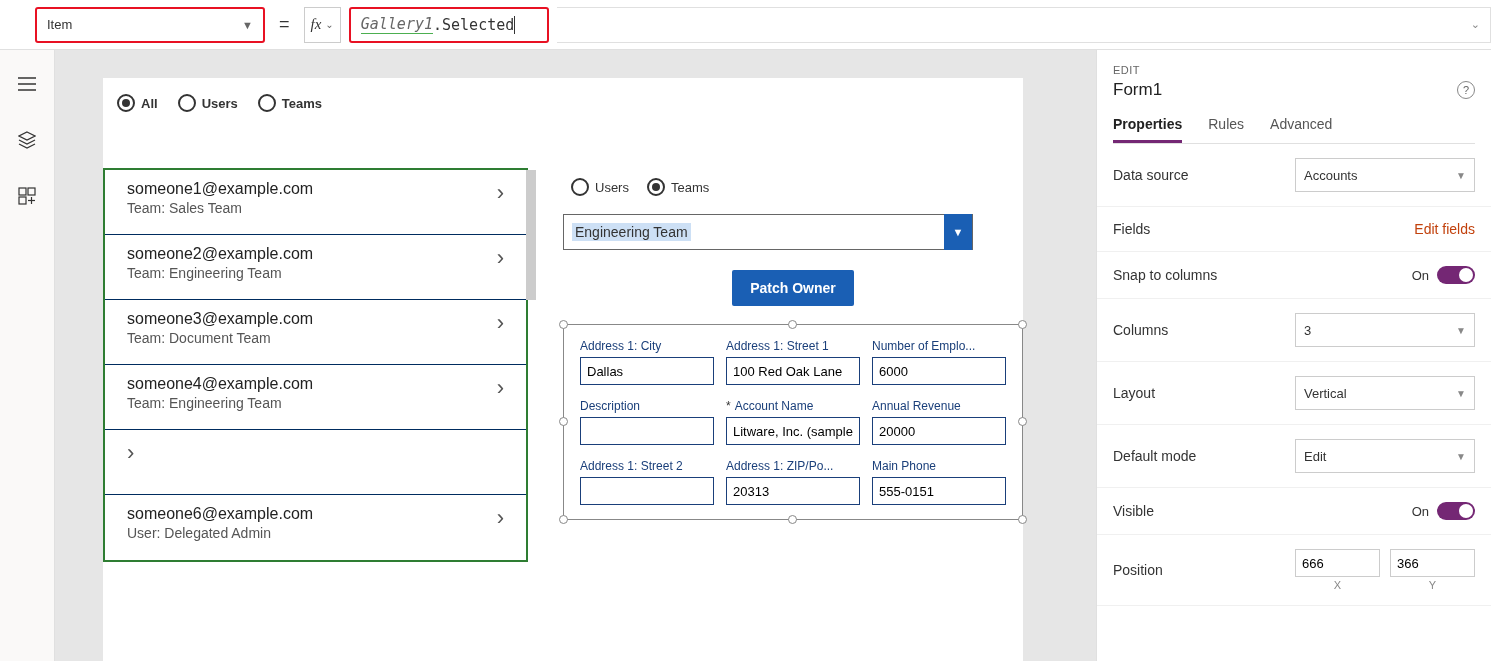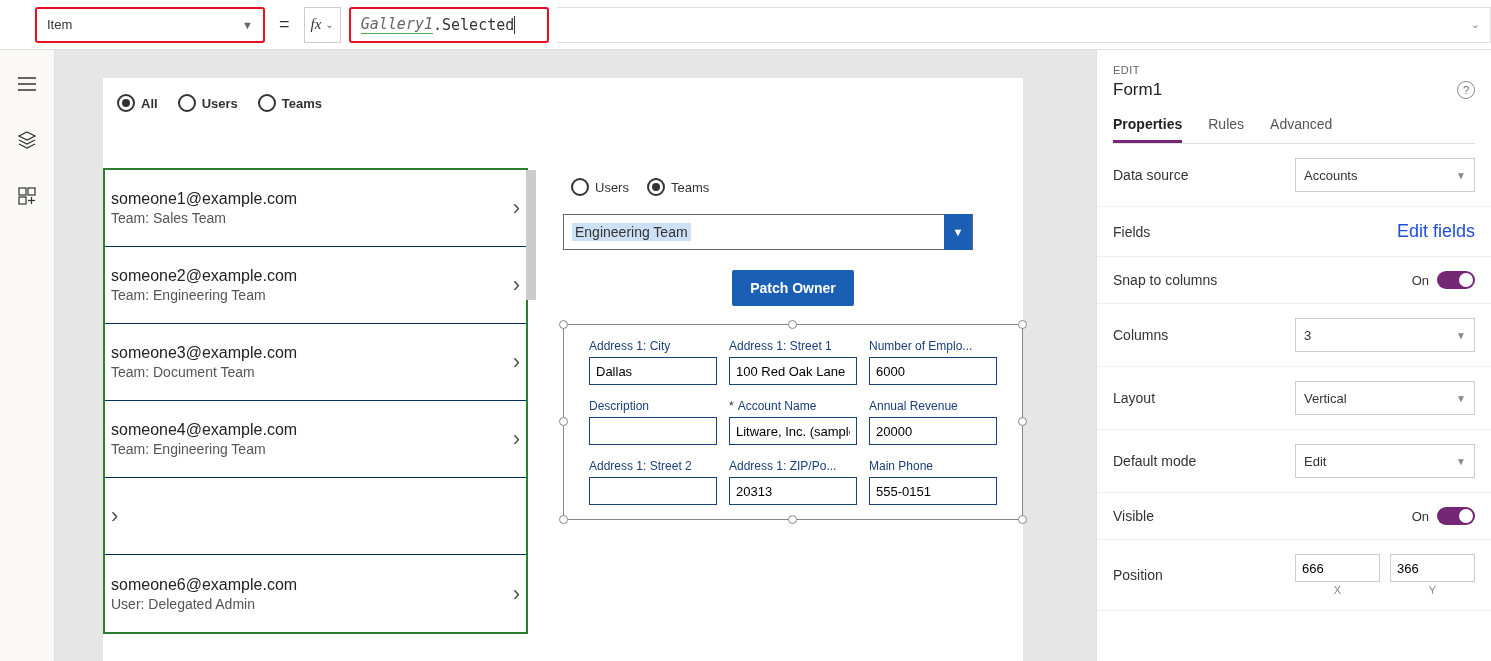--- a/index.html
+++ b/index.html
@@ -34,38 +34,38 @@
     .canvas { position: absolute; left: 48px; top: 28px; width: 920px; height: 600px; background: #fff; }
     
     
     .radio-row { display: flex; align-items: center; gap: 20px; padding: 16px 14px 8px 14px; font-weight: bold; }
     .radio-item { display: flex; align-items: center; gap: 6px; cursor: pointer; }
     .radio-circle { width: 18px; height: 18px; border: 2px solid #333; border-radius: 50%; display: flex; align-items: center; justify-content: center; }
     .radio-circle.selected::after { content: ""; width: 8px; height: 8px; background: #333; border-radius: 50%; }
     
     
     .gallery { position: absolute; left: 0; top: 90px; width: 425px; border: 2px solid #2e7d32; background: #fff; }
-    .gallery-item { border-bottom: 1px solid #002c5f; padding: 10px 6px; display: flex; align-items: center; justify-content: space-between; cursor: pointer; height: 77px; }
+    .gallery-item { border-bottom: 1px solid #002c5f; padding: 10px 22px; display: flex; align-items: flex-start; justify-content: space-between; cursor: pointer; height: 65px; }
     .gallery-item:last-child { border-bottom: none; }
     .gallery-text { display: flex; flex-direction: column; gap: 2px; }
     .gallery-title { font-size: 16px; color: #222; }
     .gallery-sub { font-size: 14px; color: #555; }
     .gallery-chevron { font-size: 22px; color: #555; }
     .gallery-scroll { position: absolute; right: -10px; top: 0; width: 10px; height: 130px; background: #ccc; }
     
     
     .canvas-right { position: absolute; left: 460px; top: 100px; width: 460px; }
     .radio-row2 { display: flex; align-items: center; gap: 18px; margin-bottom: 18px; padding-left: 8px; }
     .dropdown2 { width: 410px; height: 36px; border: 1px solid #666; display: flex; align-items: center; justify-content: space-between; padding-left: 8px; margin-bottom: 20px; cursor: pointer; }
     .dropdown2 .sel-text { background: #cde0f5; padding: 1px 3px; font-size: 14px; }
     .dropdown2 .dd-btn { width: 28px; height: 36px; background: #1a5fb4; display: flex; align-items: center; justify-content: center; color: #fff; font-size: 11px; }
     .patch-btn { display: block; margin: 0 auto 18px auto; background: #1a5fb4; color: #fff; border: none; padding: 10px 18px; font-size: 14px; font-weight: 600; border-radius: 2px; cursor: pointer; }
     
     
-    .form-box { position: relative; border: 1px solid #888; width: 460px; padding: 14px 25px; }
+    .form-box { position: relative; border: 1px solid #888; width: 460px; padding: 14px 16px; }
     .sel-handle { width: 9px; height: 9px; background: #fff; border: 1px solid #888; border-radius: 50%; position: absolute; }
     .sh-tl { top: -5px; left: -5px; } .sh-tm { top: -5px; left: 50%; margin-left: -5px; } .sh-tr { top: -5px; right: -5px; }
     .sh-ml { top: 50%; left: -5px; margin-top: -5px; } .sh-mr { top: 50%; right: -5px; margin-top: -5px; }
     .sh-bl { bottom: -5px; left: -5px; } .sh-bm { bottom: -5px; left: 50%; margin-left: -5px; } .sh-br { bottom: -5px; right: -5px; }
     .form-grid { display: grid; grid-template-columns: 1fr 1fr 1fr; gap: 14px 12px; }
     .form-field label { display: block; font-size: 12px; color: #1a3f7a; margin-bottom: 4px; white-space: nowrap; overflow: hidden; text-overflow: ellipsis; }
     .form-field .req { color: #333; margin-right: 4px; }
     .form-field input { width: 100%; height: 28px; border: 1px solid #1a3f7a; padding: 0 6px; font-size: 13px; font-family: inherit; }
     
     
@@ -74,21 +74,21 @@
     .panel-edit { font-size: 11px; color: #666; letter-spacing: 0.5px; }
     .panel-title-row { display: flex; align-items: center; justify-content: space-between; margin-top: 4px; }
     .panel-title { font-size: 17px; color: #222; }
     .help-icon { width: 18px; height: 18px; border: 1px solid #888; border-radius: 50%; display: flex; align-items: center; justify-content: center; font-size: 11px; color: #666; cursor: pointer; }
     .panel-tabs { display: flex; gap: 26px; margin-top: 16px; border-bottom: 1px solid #e0e0e0; }
     .panel-tab { padding-bottom: 8px; font-size: 14px; color: #555; cursor: pointer; }
     .panel-tab.active { color: #222; font-weight: 600; border-bottom: 3px solid #742774; }
     .panel-body { }
     .panel-row { display: flex; align-items: center; justify-content: space-between; padding: 14px 16px; border-bottom: 1px solid #f0f0f0; }
     .panel-label { font-size: 14px; color: #333; }
-    .panel-link { color: #1d4ed8; font-size: 18px; cursor: pointer; }
+    .panel-link { color: #c2410c; font-size: 14px; cursor: pointer; }
     .panel-dd { width: 180px; height: 34px; border: 1px solid #ccc; display: flex; align-items: center; justify-content: space-between; padding: 0 8px; cursor: pointer; font-size: 13px; }
     .panel-dd .chev { font-size: 10px; color: #888; }
     .toggle-wrap { display: flex; align-items: center; gap: 8px; }
     .toggle { width: 38px; height: 18px; border-radius: 9px; background: #742774; position: relative; cursor: pointer; }
     .toggle::after { content: ""; width: 14px; height: 14px; background: #fff; border-radius: 50%; position: absolute; right: 2px; top: 2px; }
     .pos-inputs { display: flex; gap: 10px; }
     .pos-col { display: flex; flex-direction: column; align-items: center; }
     .pos-col input { width: 85px; height: 28px; border: 1px solid #ccc; padding: 0 6px; font-size: 13px; font-family: inherit; }
     .pos-col span { font-size: 11px; color: #888; margin-top: 2px; }
   </style>

